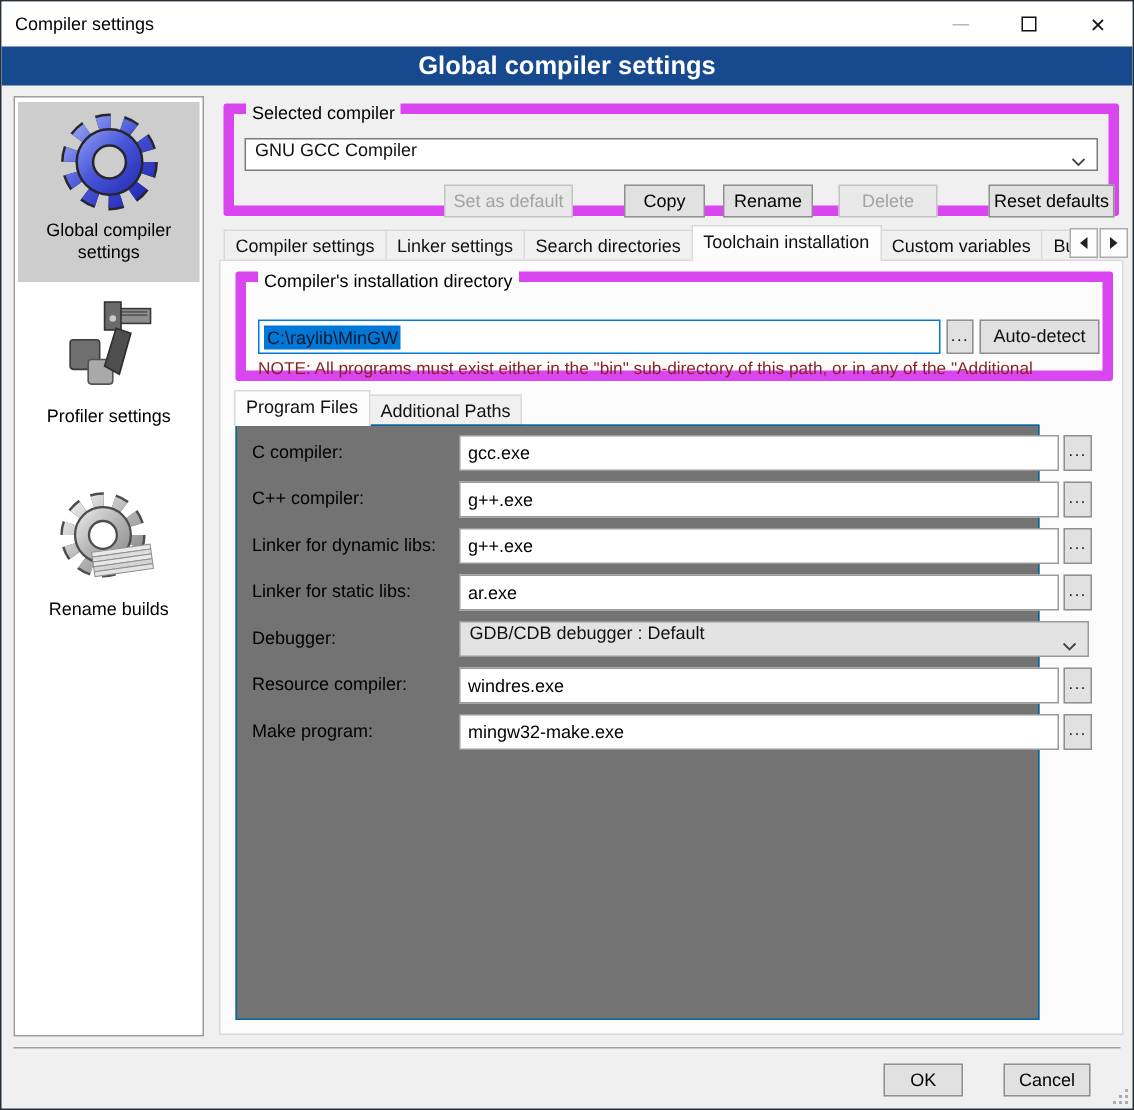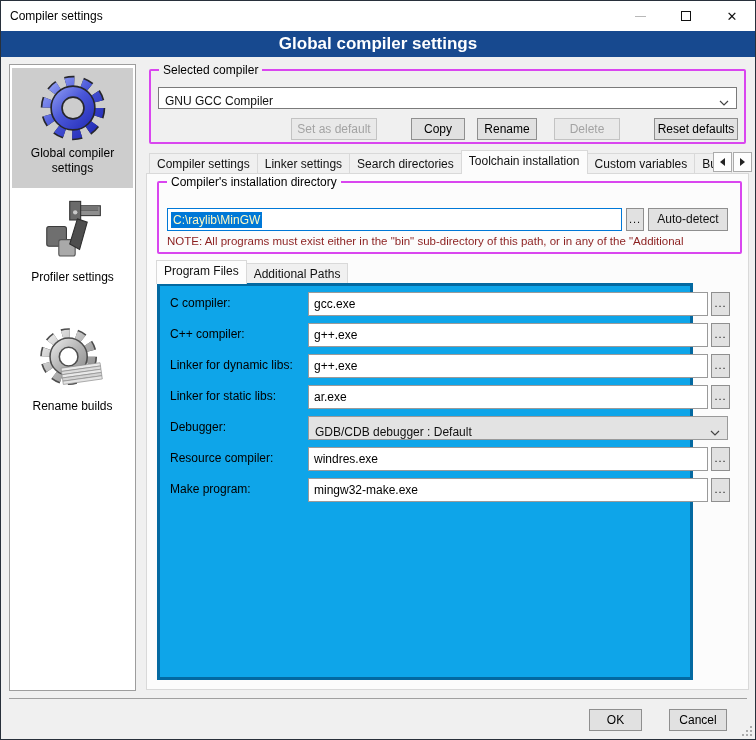--- a/index.html
+++ b/index.html
@@ -30,28 +30,28 @@
   .side-item.selected { background:#cdcdcd; }
   .side-item .icon-box { height:76px; padding-top:5px; }
   .side-item .side-label { font-size:12px; line-height:15px; padding:2px 6px 6px; color:#000; }
   .item-1 { top:3px;  height:120px; }
   .item-2 { top:127px; height:110px; }
   .item-3 { top:256px; height:108px; }
 
   
   .main { position:absolute; left:145px; top:63px; width:603px; height:627px; }
 
-  .groupbox { position:absolute; border:2px solid #d946ef; border-radius:2px; }
+  .groupbox { position:absolute; border:7px solid #d946ef; border-radius:2px; }
   .gb-legend { position:absolute; top:-8px; left:8px; padding:0 4px; font-size:12px; color:#000; }
 
   .gb-compiler { left:3px; top:5px; width:597px; height:75px; }
   .gb-compiler .gb-legend { background:#f0f0f0; }
 
   .combo { position:absolute; background:#fff; border:1px solid #7a7a7a;
-           display:flex; align-items:flex-end; padding:0 24px 0 6px; }
+           display:flex; align-items:flex-start; padding:0 24px 0 6px; }
   .combo .chev { position:absolute; right:7px; top:50%; margin-top:-3px; }
   .combo-main { left:7px; right:7px; top:16px; height:22px; }
 
   .btn { position:absolute; height:22px; background:#e1e1e1; border:1px solid #8f8f8f;
          font-size:12px; font-family:inherit; color:#000; text-align:center; line-height:20px; }
   .btn.disabled { color:#a3a3a3; border-color:#c3c3c3; background:#e9e9e9; }
   .btn-row-y { top:47px; }
 
   
   .tabstrip { position:absolute; left:3px; top:86px; height:24px; display:flex; align-items:flex-end; }
@@ -72,32 +72,32 @@
 
   
   .tabpage { position:absolute; left:0; top:109px; width:603px; height:517px;
              background:#fcfcfc; border:1px solid #d9d9d9; z-index:2; }
 
   .gb-dir { left:10px; top:7px; width:585px; height:73px; }
   .gb-dir .gb-legend { background:#fcfcfc; }
 
   .dir-input { position:absolute; left:8px; top:25px; width:455px; height:23px; background:#fff;
                border:1px solid #0078d7; display:flex; align-items:center; padding-left:3px; }
-  .dir-selection { background:#0078d7; color:#fef9c3; padding:1px 2px; font-size:12px; }
+  .dir-selection { background:#0078d7; color:#0f172a; padding:1px 2px; font-size:12px; }
   .mini-btn { position:absolute; height:23px; background:#e1e1e1; border:1px solid #8f8f8f;
               font-size:11px; line-height:20px; text-align:center; letter-spacing:1px; }
   .dir-browse { left:467px; top:25px; width:18px; }
   .dir-autodetect { left:489px; top:25px; width:80px; font-size:12px; letter-spacing:0; }
   .note-line { position:absolute; left:8px; top:52px; width:572px; color:#8b1f1f;
                font-size:11.5px; white-space:nowrap; overflow:hidden; }
 
   
   .subtabs { position:absolute; left:10px; top:86px; height:24px; display:flex; align-items:flex-end; }
   .innerpanel { position:absolute; left:10px; top:109px; width:536px; height:397px;
-                background:#0ea5e9; border:3px solid #0369a1; }
+                background:#737373; border:1px solid #0369a1; }
   .subtabs .tab.active { background:#fdfdfd; }
 
   .field-row { position:absolute; left:0; right:0; height:24px; }
   .field-label { position:absolute; left:10px; top:4px; font-size:12px; color:#000; }
   .field-input { position:absolute; left:148px; top:0; width:400px; height:24px; background:#fff;
                  border:1px solid #9a9a9a; font-family:inherit; font-size:12px; padding:0 5px; color:#000; }
   .row-browse { left:551px; top:0; width:19px; height:24px; }
   .combo-debugger { left:148px; top:0; width:420px; height:24px; background:#e3e3e3;
                     border:1px solid #9a9a9a; font-size:12px; }
   .r1{top:6px}.r2{top:37px}.r3{top:68px}.r4{top:99px}.r5{top:130px}.r6{top:161px}.r7{top:192px}

